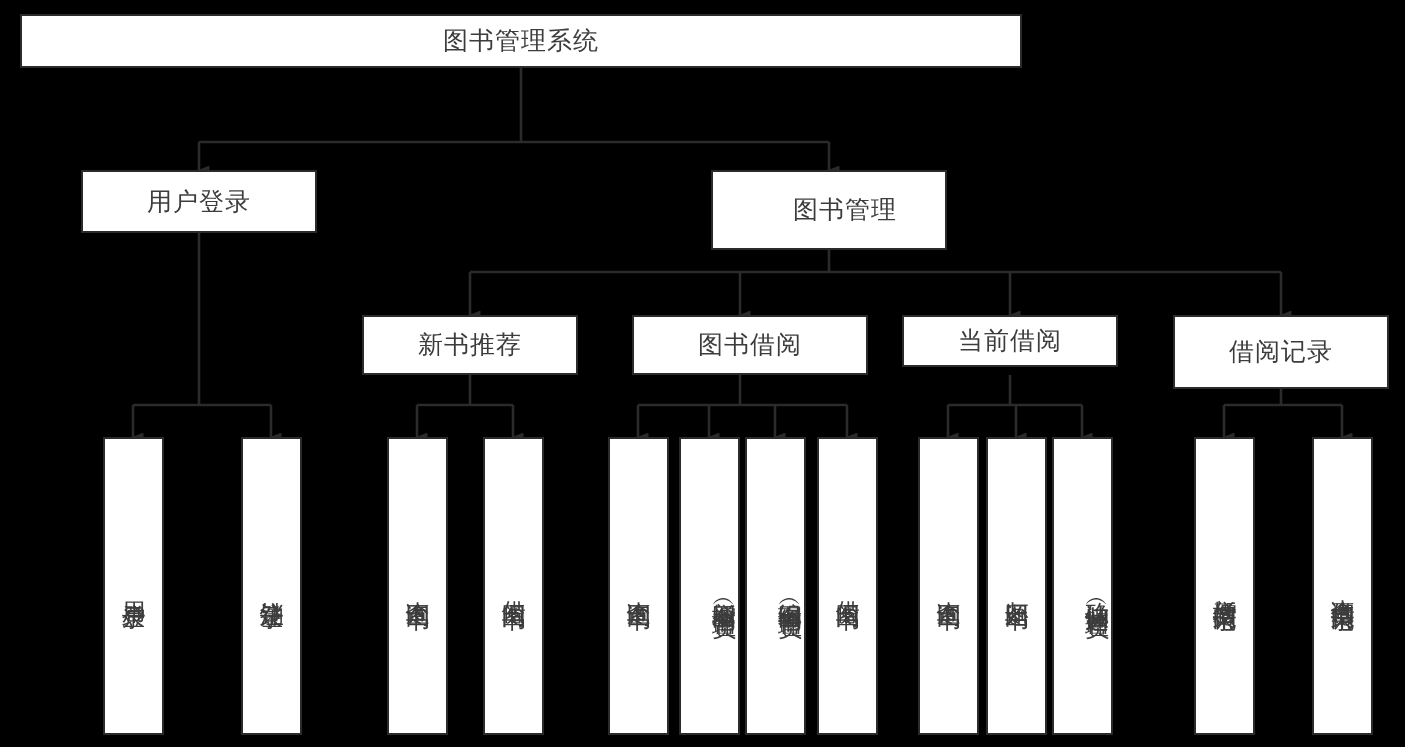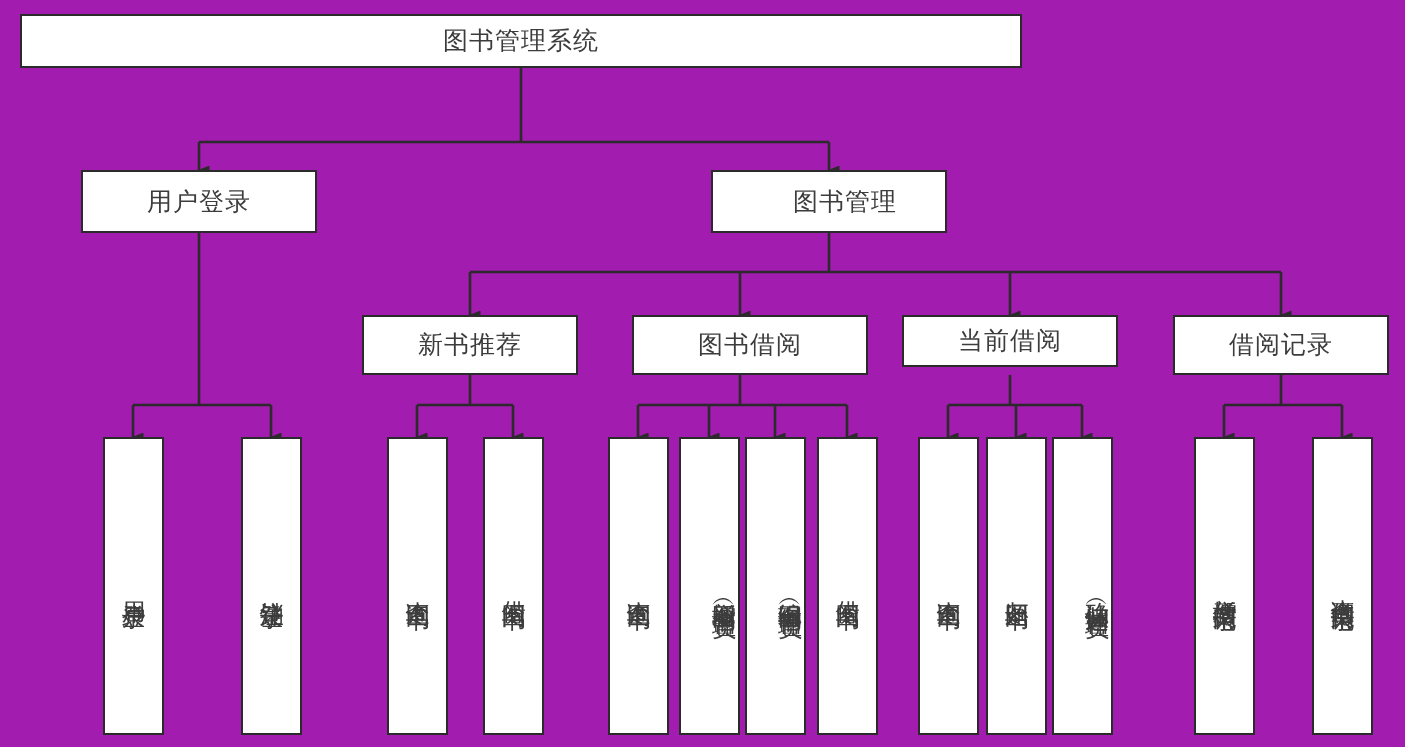--- a/index.html
+++ b/index.html
@@ -7,21 +7,21 @@
     padding: 0;
     background: #ffffff;
   }
   body {
     font-family: "Liberation Sans", "DejaVu Sans", sans-serif;
   }
   #canvas {
     position: relative;
     width: 1405px;
     height: 747px;
-    background: #a21caf;
+    background: #000000;
     overflow: hidden;
   }
   #edges {
     position: absolute;
     left: 0;
     top: 0;
     width: 1405px;
     height: 747px;
     pointer-events: none;
   }
@@ -118,33 +118,33 @@
       </g>
   </svg>
 
   <div id="nodes-layer">
       <div class="node horizontal" style="left: 20px; top: 14px; width: 1002px; height: 54px;">
         <span class="node-label">图书管理系统</span>
       </div>
       <div class="node horizontal" style="left: 81px; top: 170px; width: 236px; height: 63px;">
         <span class="node-label">用户登录</span>
       </div>
-      <div class="node horizontal" style="left: 711px; top: 170px; width: 236px; height: 63px; padding-left: 32px;">
+      <div class="node horizontal" style="left: 711px; top: 170px; width: 236px; height: 80px; padding-left: 32px;">
         <span class="node-label">图书管理</span>
       </div>
       <div class="node horizontal" style="left: 362px; top: 315px; width: 216px; height: 60px;">
         <span class="node-label">新书推荐</span>
       </div>
       <div class="node horizontal" style="left: 632px; top: 315px; width: 236px; height: 60px;">
         <span class="node-label">图书借阅</span>
       </div>
       <div class="node horizontal" style="left: 902px; top: 315px; width: 216px; height: 52px;">
         <span class="node-label">当前借阅</span>
       </div>
-      <div class="node horizontal" style="left: 1173px; top: 315px; width: 216px; height: 60px;">
+      <div class="node horizontal" style="left: 1173px; top: 315px; width: 216px; height: 74px;">
         <span class="node-label">借阅记录</span>
       </div>
       <div class="node vertical v-center" style="left: 103px; top: 437px; width: 61px; height: 298px;">
         <span class="node-label">用户登录</span>
       </div>
       <div class="node vertical v-center" style="left: 241px; top: 437px; width: 61px; height: 298px;">
         <span class="node-label">注销登录</span>
       </div>
       <div class="node vertical v-center" style="left: 387px; top: 437px; width: 61px; height: 298px;">
         <span class="node-label">查询图书</span>

